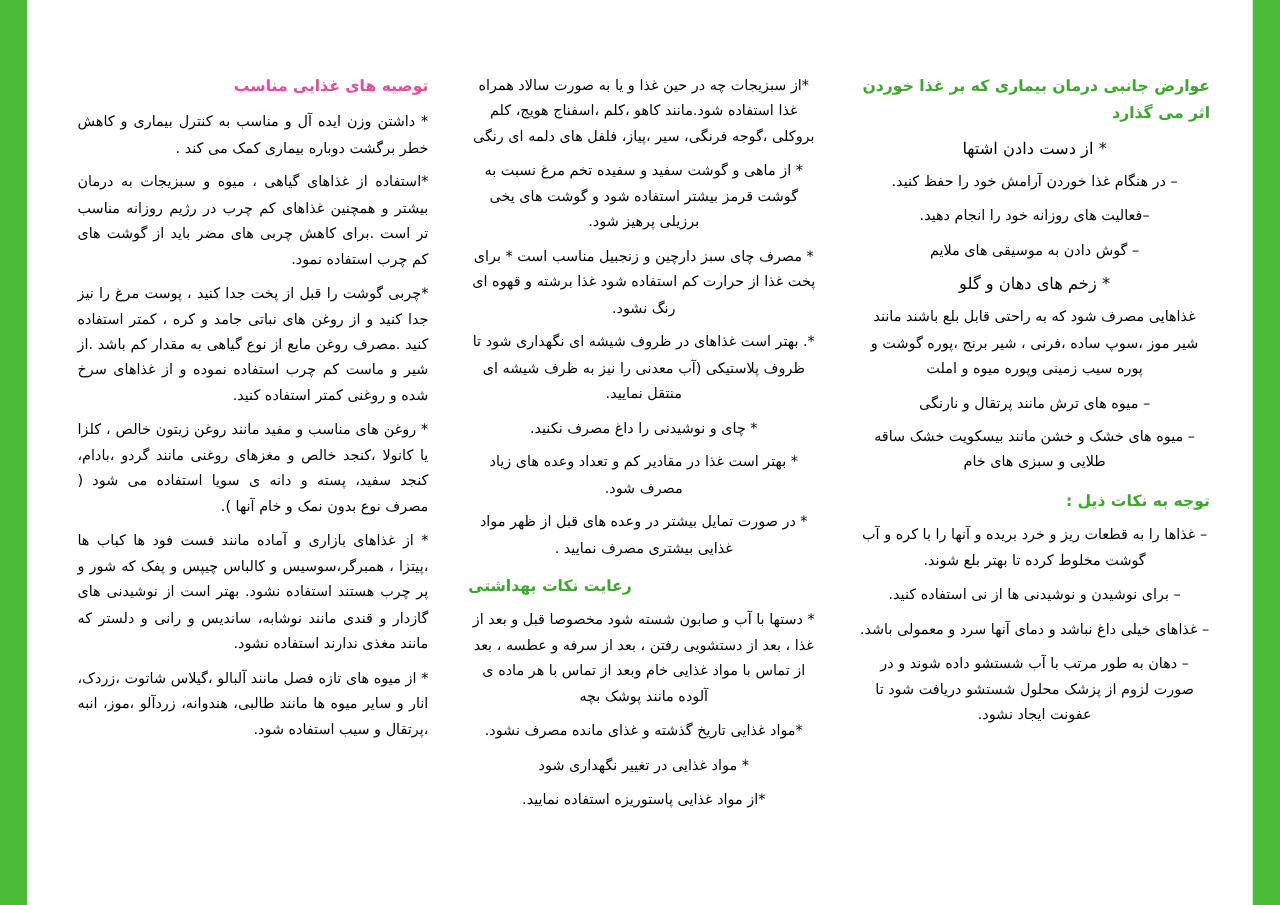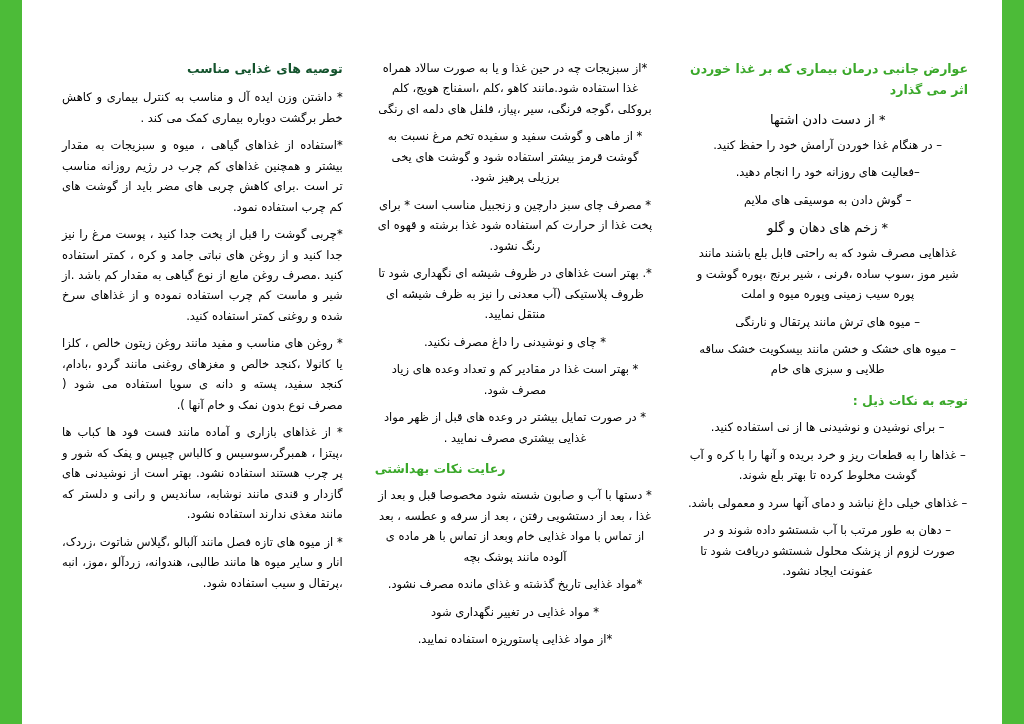--- a/index.html
+++ b/index.html
@@ -121,22 +121,22 @@
         <p class="para center">–  در هنگام غذا خوردن آرامش خود را حفظ کنید.</p>
         <p class="para center">–فعالیت های روزانه خود را انجام دهید.</p>
         <p class="para center">– گوش دادن به موسیقی های ملایم</p>
         <h3 class="sub-title center">* زخم های دهان و گلو</h3>
         <p class="para center">غذاهایی مصرف شود که به راحتی قابل بلع باشند مانند شیر موز ،سوپ ساده ،فرنی ، شیر برنج ،پوره گوشت و پوره سیب زمینی وپوره میوه و املت</p>
 
         <p class="para center">– میوه های ترش مانند پرتقال و نارنگی</p>
         <p class="para center">– میوه های خشک و خشن مانند بیسکویت خشک ساقه طلایی و سبزی های خام</p>
 
         <div class="title-green-right" style="color: rgb(58, 168, 42);">توجه به نکات ذیل :</div>
+        <p class="para center">– غذاها را به قطعات ریز و خرد بریده و آنها را با کره و آب گوشت مخلوط کرده تا بهتر بلع شوند.</p>
         <p class="para center">– برای نوشیدن و نوشیدنی ها از نی استفاده کنید.</p>
-        <p class="para center">– غذاها را به قطعات ریز و خرد بریده و آنها را با کره و آب گوشت مخلوط کرده تا بهتر بلع شوند.</p>
         <p class="para center">– غذاهای خیلی داغ نباشد و دمای آنها سرد و معمولی باشد.</p>
         <p class="para center">– دهان به طور مرتب با آب شستشو داده شوند و در صورت لزوم از پزشک محلول شستشو دریافت شود تا عفونت ایجاد نشود.</p>
       </div>
 
       <div class="col col-mid">
         <p class="para center">*از سبزیجات چه در حین غذا و یا به صورت سالاد همراه غذا استفاده شود.مانند کاهو ،کلم ،اسفناج هویج، کلم بروکلی ،گوجه فرنگی، سیر ،پیاز، فلفل های دلمه ای رنگی</p>
         <p class="para center">* از ماهی و گوشت سفید و سفیده تخم مرغ نسبت به گوشت قرمز بیشتر استفاده شود و گوشت های یخی برزیلی پرهیز شود.</p>
         <p class="para center">* مصرف چای سبز دارچین و زنجبیل مناسب است * برای پخت غذا از حرارت کم استفاده شود غذا برشته و قهوه ای رنگ نشود.</p>
         <p class="para center">*. بهتر است غذاهای در ظروف شیشه ای نگهداری شود تا ظروف پلاستیکی (آب معدنی را نیز به ظرف شیشه ای منتقل نمایید.</p>
         <p class="para center">* چای و نوشیدنی را داغ مصرف نکنید.</p>
@@ -144,23 +144,23 @@
         <p class="para center">* در صورت تمایل بیشتر در وعده های قبل از ظهر مواد غذایی بیشتری مصرف نمایید .</p>
 
         <div class="title-green-center" style="color: rgb(58, 168, 42);">رعایت نکات بهداشتی</div>
         <p class="para center">* دستها با آب و صابون شسته شود مخصوصا قبل و بعد از غذا ، بعد از دستشویی رفتن ، بعد از سرفه و عطسه ، بعد از تماس با مواد غذایی خام وبعد از تماس با هر ماده ی آلوده مانند پوشک بچه</p>
         <p class="para center">*مواد غذایی تاریخ گذشته و غذای مانده مصرف نشود.</p>
         <p class="para center">* مواد غذایی در تغییر نگهداری شود</p>
         <p class="para center">*از مواد غذایی پاستوریزه استفاده نمایید.</p>
       </div>
 
       <div class="col col-right">
-        <h2 class="sec-title" style="color: #14532d;">توصیه های غذایی مناسب</h2>
+        <h2 class="sec-title" style="color: #ec4899;">توصیه های غذایی مناسب</h2>
         <p class="para">* داشتن وزن ایده آل و مناسب به کنترل بیماری و کاهش خطر برگشت دوباره بیماری کمک می کند .</p>
-        <p class="para">*استفاده از غذاهای گیاهی ، میوه و سبزیجات به مقدار بیشتر و همچنین غذاهای کم چرب در رژیم روزانه مناسب تر است .برای کاهش چربی های مضر باید از گوشت های کم چرب استفاده نمود.</p>
+        <p class="para">*استفاده از غذاهای گیاهی ، میوه و سبزیجات به درمان بیشتر و همچنین غذاهای کم چرب در رژیم روزانه مناسب تر است .برای کاهش چربی های مضر باید از گوشت های کم چرب استفاده نمود.</p>
         <p class="para">*چربی گوشت را قبل از پخت جدا کنید ، پوست مرغ را نیز جدا کنید و از روغن های نباتی جامد و کره ، کمتر استفاده کنید .مصرف روغن مایع از نوع گیاهی به مقدار کم باشد .از شیر و ماست کم چرب استفاده نموده و از غذاهای سرخ شده و روغنی کمتر استفاده کنید.</p>
         <p class="para">* روغن های مناسب و مفید مانند روغن زیتون خالص ، کلزا یا کانولا ،کنجد خالص و مغزهای روغنی مانند گردو ،بادام، کنجد سفید، پسته و دانه ی سویا استفاده می شود ( مصرف نوع بدون نمک و خام آنها ).</p>
         <p class="para">* از غذاهای بازاری و آماده مانند فست فود ها کباب ها ،پیتزا ، همبرگر،سوسیس و کالباس چیپس و پفک که شور و پر چرب هستند استفاده نشود. بهتر است از نوشیدنی های گازدار و قندی مانند نوشابه، ساندیس و رانی و دلستر که مانند مغذی ندارند استفاده نشود.</p>
         <p class="para">* از میوه های تازه فصل مانند آلبالو ،گیلاس شاتوت ،زردک، انار و سایر میوه ها مانند طالبی، هندوانه، زردآلو ،موز، انبه ،پرتقال و سیب استفاده شود.</p>
       </div>
 
     </div>
   </div>
 </div>
 

